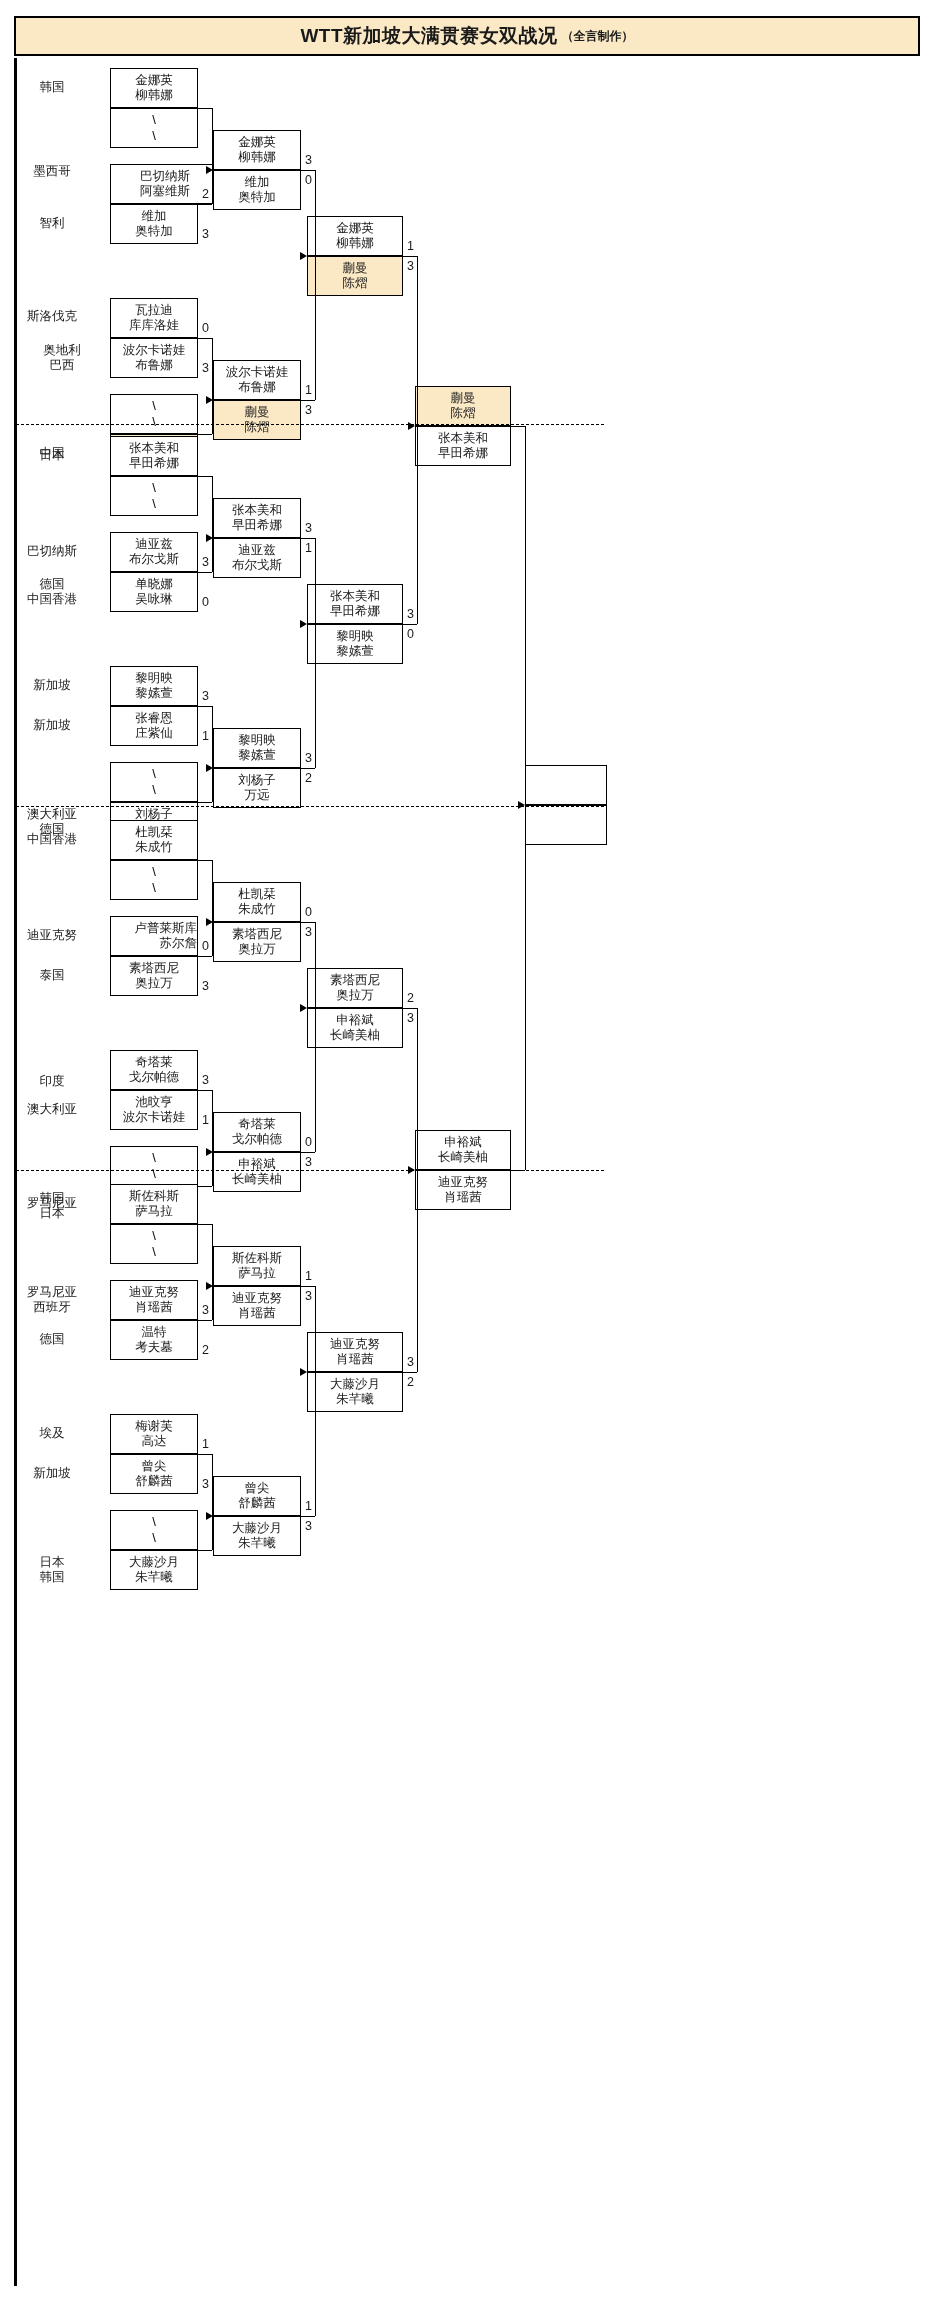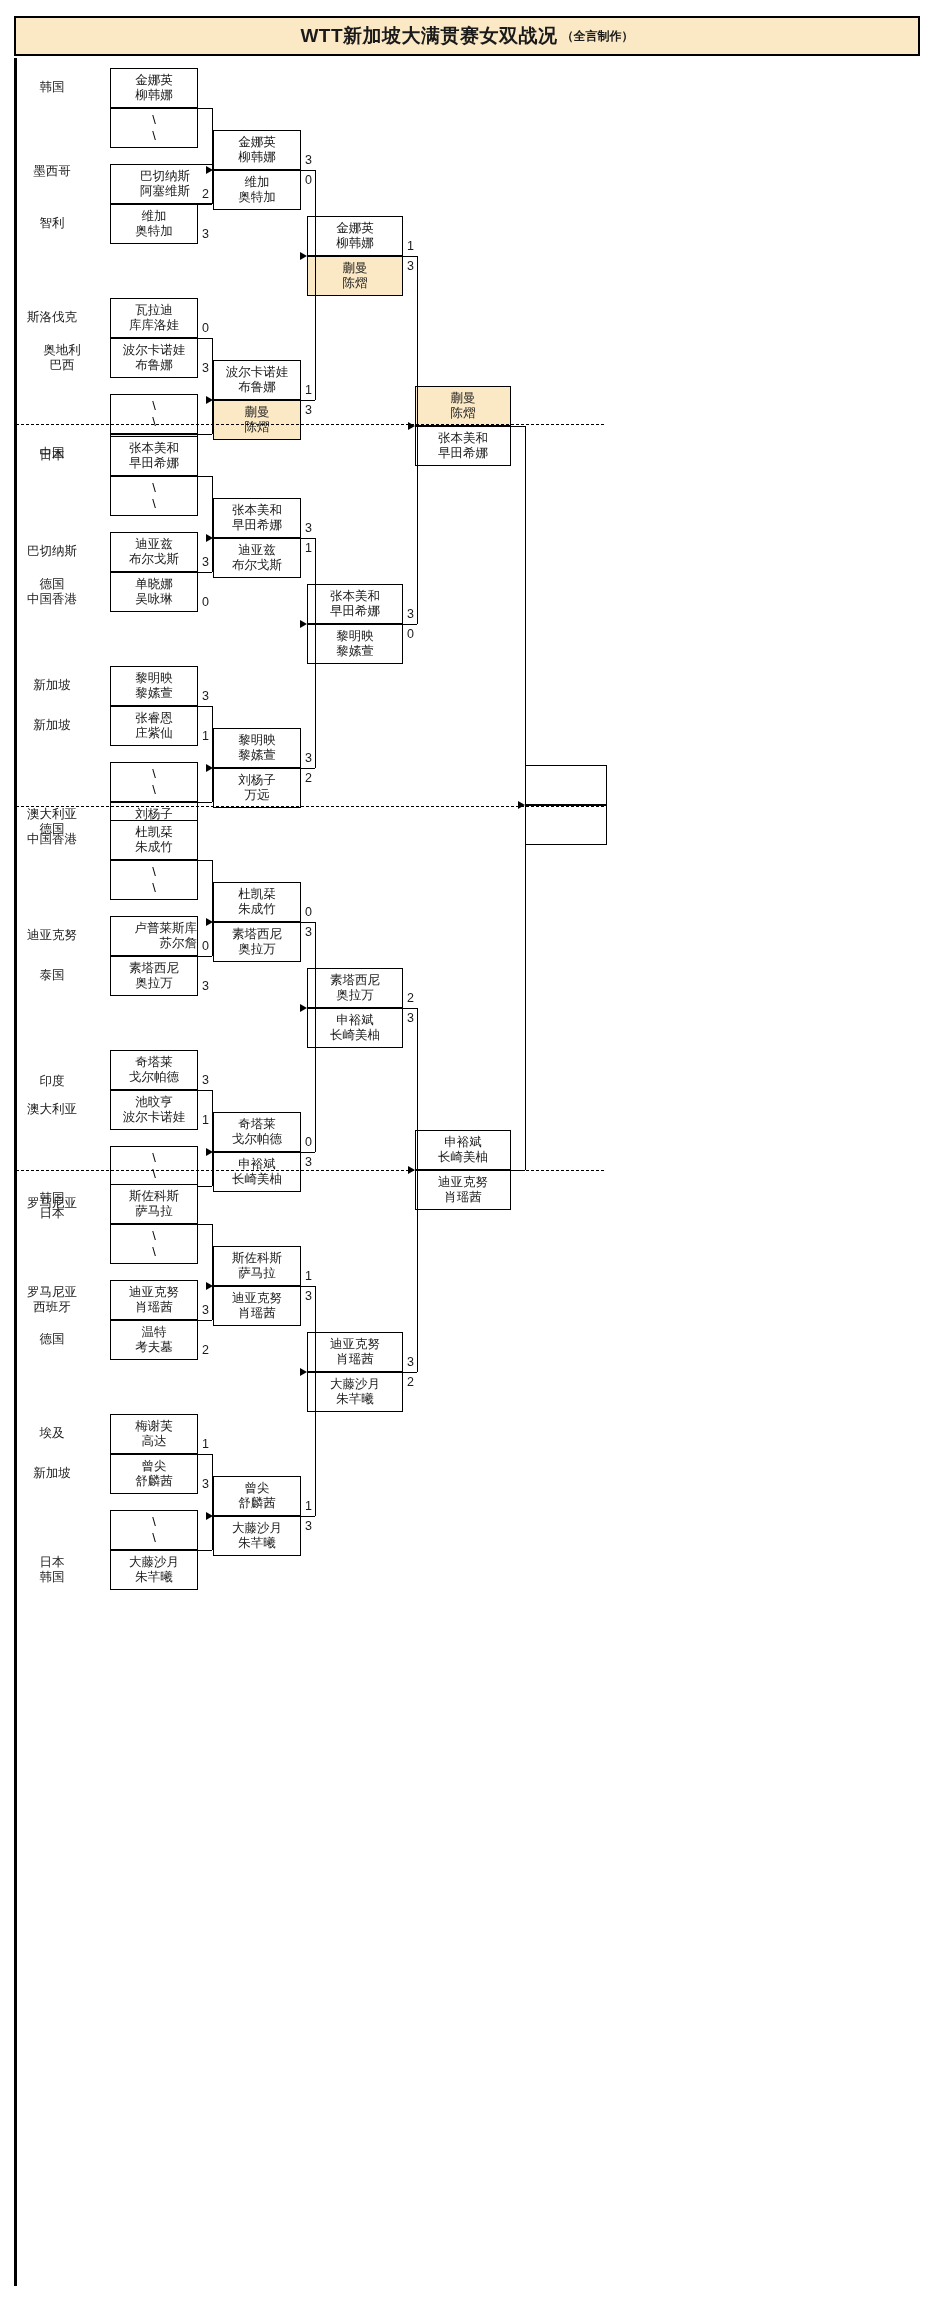--- a/index.html
+++ b/index.html
@@ -103,21 +103,21 @@
         <span>奥特加</span>
       </div>
       <div class="ctry" style="left:7px;top:216px;width:90px;">
         <span style="display: block;">智利</span>
       </div>
       <div class="sc" style="left:202px;top:227px;">3</div>
       <div class="bx" style="left:110px;top:298px;width:88px;height:40px;">
         <span>瓦拉迪</span>
         <span>库库洛娃</span>
       </div>
-      <div class="ctry" style="left:7px;top:310px;width:90px;">
+      <div class="ctry" style="left:7px;top:310px;width:90px;font-family:Liberation Mono, monospace;">
         <span style="display: block;">斯洛伐克</span>
       </div>
       <div class="sc" style="left:202px;top:321px;">0</div>
       <div class="bx" style="left:110px;top:338px;width:88px;height:40px;">
         <span>波尔卡诺娃</span>
         <span>布鲁娜</span>
       </div>
       <div class="ctry" style="left:17px;top:343px;width:90px;">
         <span style="display: block;">奥地利</span>
         <span style="display: block;">巴西</span>

